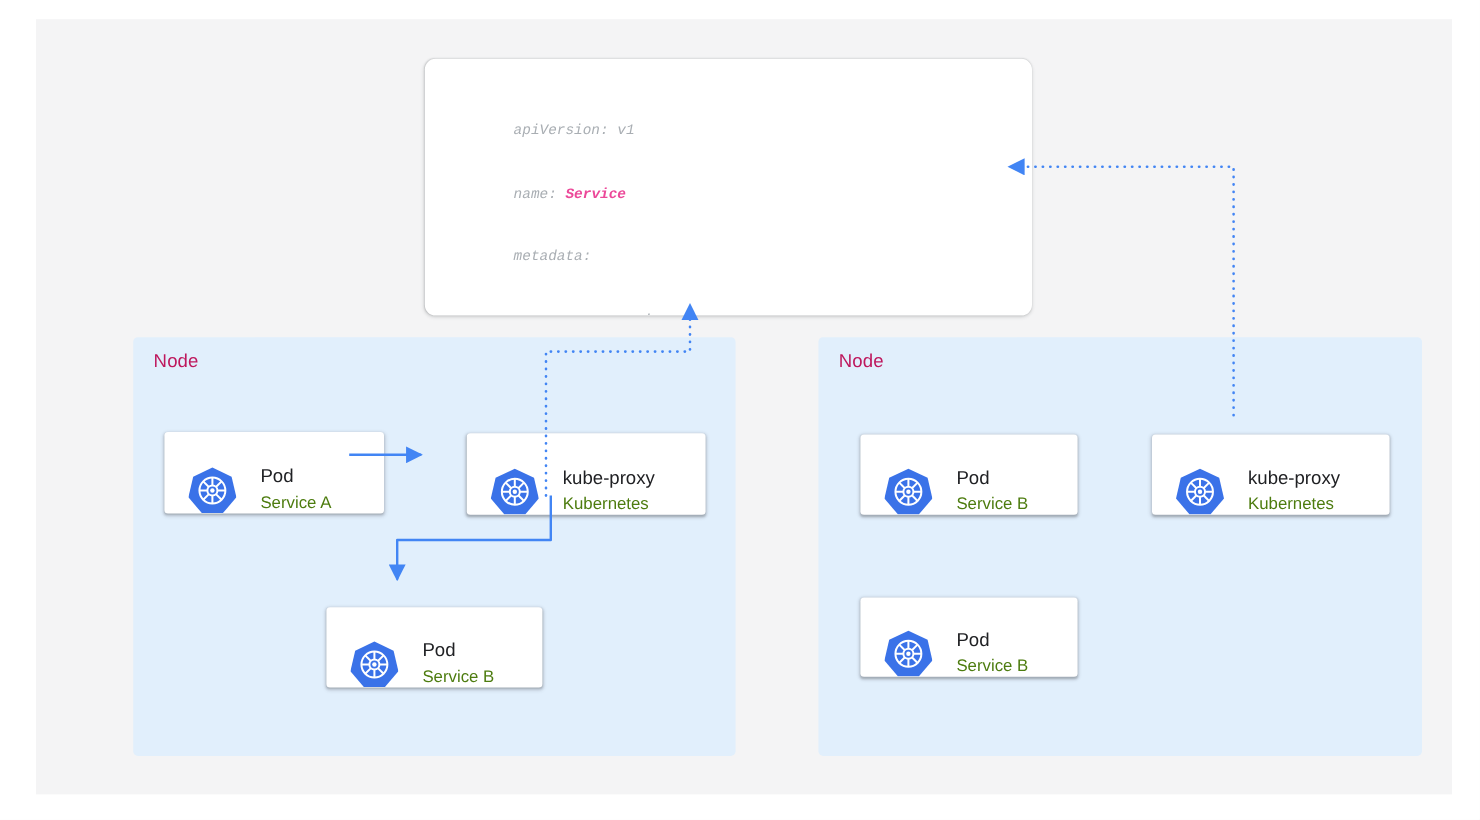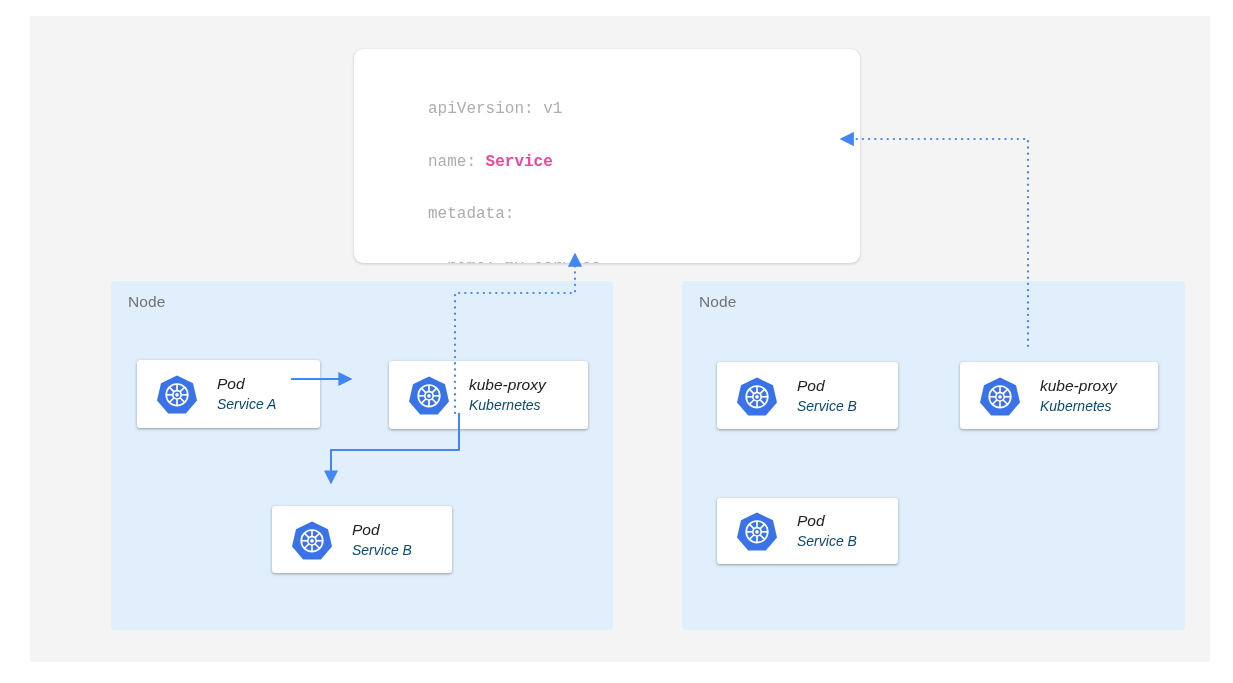--- a/index.html
+++ b/index.html
@@ -35,55 +35,55 @@
     border-radius: 9px;
     box-shadow: 0 1px 3px rgba(60,64,67,0.22), 0 0 1px rgba(60,64,67,0.15);
     box-sizing: border-box;
     overflow: hidden;
   }
   #yaml-code {
     position: absolute;
     left: 74px;
     top: 17px;
     font-family: "Liberation Mono", "DejaVu Sans Mono", monospace;
-    font-size: 16px;
+    font-size: 12px;
     line-height: 17.55px;
     color: #a9aeb3;
+    font-style: italic;
     white-space: pre;
   }
   #yaml-code .ln { display: block; height: 17.55px; }
   #yaml-code .em { color: #ec4899; font-weight: bold; }
 
   
   .node-panel {
     position: absolute;
     background: #e1effc;
     border-radius: 4px;
   }
   #node-left  { left: 81px;  top: 265px; width: 502px; height: 349px; }
   #node-right { left: 652px; top: 265px; width: 503px; height: 349px; }
   .node-label {
     position: absolute;
     left: 17px;
     top: 12px;
     font-size: 15.5px;
-    color: #737373;
+    color: #be185d;
     letter-spacing: 0.1px;
   }
 
   
   .ebox {
     position: absolute;
     background: #ffffff;
     border-radius: 3px;
     box-shadow: 0 1px 2px rgba(60,64,67,0.30), 0 1px 3px 1px rgba(60,64,67,0.13);
     display: flex;
-    align-items: center;
+    align-items: flex-end;
     box-sizing: border-box;
-    font-style: italic;
   }
   .ebox .k8s-logo {
     width: 40px;
     height: 40px;
     flex: 0 0 40px;
     margin-left: 20px;
   }
   .ebox .etext {
     margin-left: 20px;
     display: flex;
@@ -91,21 +91,21 @@
     justify-content: center;
   }
   .ebox .etitle {
     font-size: 15.5px;
     color: #202124;
     line-height: 20px;
     white-space: nowrap;
   }
   .ebox .esub {
     font-size: 14px;
-    color: #0c4a6e;
+    color: #4d7c0f;
     line-height: 19px;
     white-space: nowrap;
     margin-top: 1px;
   }
 
   #box-pod-a       { left: 107px; top: 344px; width: 183px; height: 68px; }
   #box-kubeproxy-a { left: 359px; top: 345px; width: 199px; height: 68px; }
   #box-pod-b-left  { left: 242px; top: 490px; width: 180px; height: 67px; }
   #box-pod-b1      { left: 687px; top: 346px; width: 181px; height: 67px; }
   #box-kubeproxy-b { left: 930px; top: 346px; width: 198px; height: 67px; }

